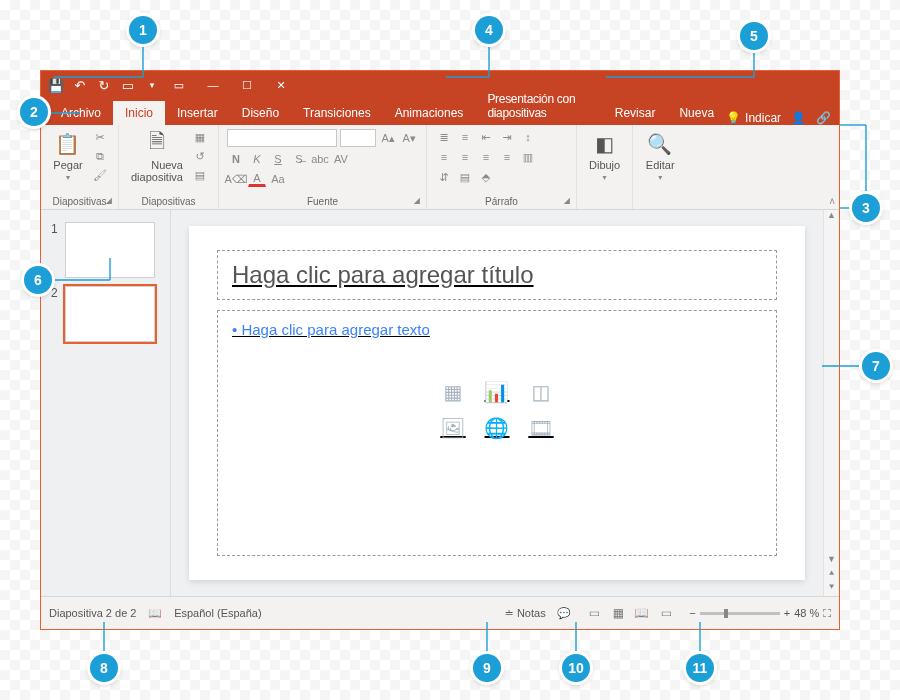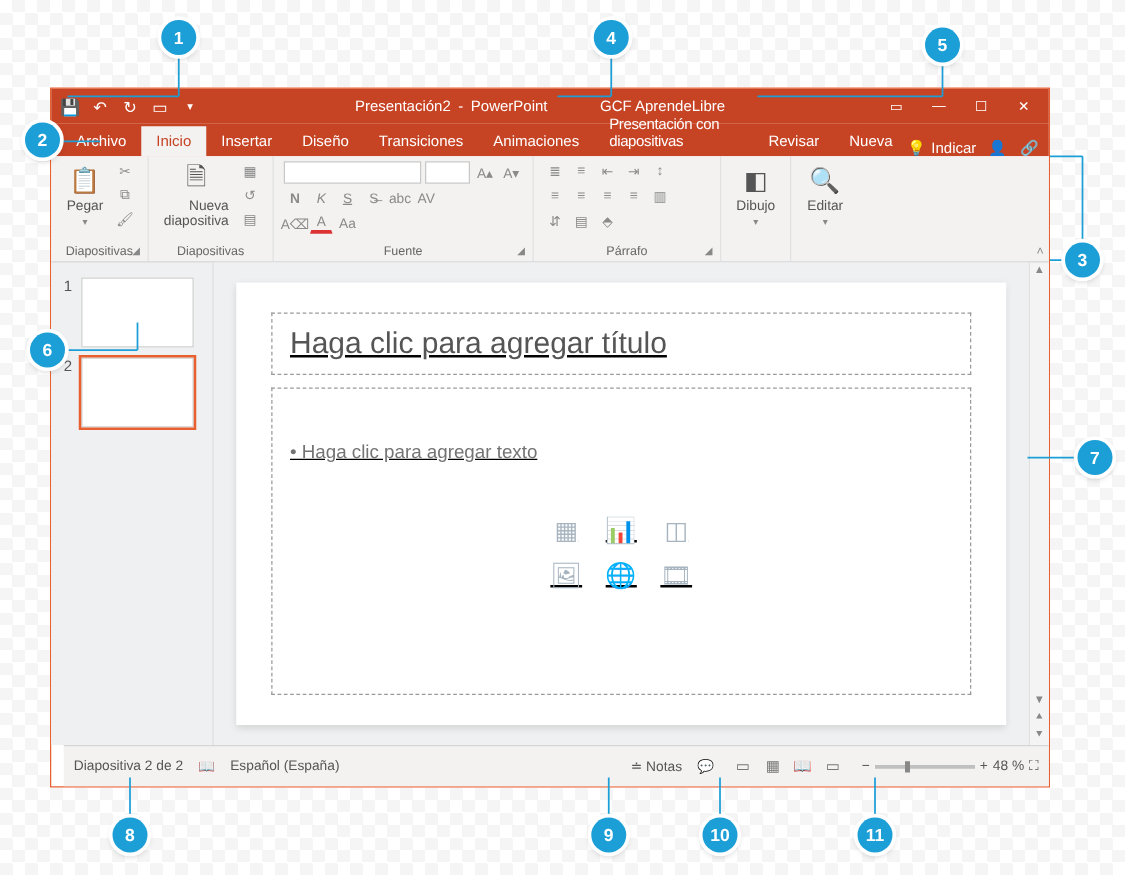--- a/index.html
+++ b/index.html
@@ -41,29 +41,29 @@
   .thumbs { width: 130px; background: #eef0f1; border-right: 1px solid #dcdcdc; padding: 8px 0 0 0; overflow: hidden; }
   .thumb-row { display: flex; gap: 4px; padding: 4px 10px; align-items: flex-start; }
   .thumb-num { width: 10px; font-size: 12px; color: #555; }
   .thumb { width: 90px; height: 56px; background: #fff; border: 1px solid #d0d0d0; }
   .thumb.selected { outline: 2px solid #e86030; }
   .slide-area { flex: 1; display: flex; position: relative; background: #eef0f1; text-decoration: underline; }
   .slide-canvas { margin: 16px 18px; flex: 1; background: #fff; box-shadow: 0 2px 6px rgba(0,0,0,0.12); padding: 24px 28px; display: flex; flex-direction: column; gap: 10px; }
   .placeholder { border: 1px dashed #9a9a9a; padding: 10px 14px; }
   .ph-title { font-size: 24px; color: #555; font-weight: 300; }
   .ph-body { flex: 1; display: flex; flex-direction: column; }
-  .ph-body-text { font-size: 15px; color: #737373; margin-top: 32px; }
+  .ph-body-text { font-size: 15px; color: #3b82f6; }
   .insert-icons { margin-top: 40px; align-self: center; display: grid; grid-template-columns: repeat(3, 36px); gap: 8px; }
   .ins-ico { width: 36px; height: 28px; display: flex; align-items: center; justify-content: center; font-size: 20px; color: #a8b5c0; }
   .vscroll { width: 16px; background: #f4f4f4; display: flex; flex-direction: column; border-left: 1px solid #e0e0e0; }
   .vscroll .track { flex: 1; position: relative; }
   .vscroll .btn { height: 14px; text-align: center; font-size: 9px; color: #888; }
 
   
-  .status { height: 22px; background: #f3f2f1; border-top: 1px solid #d6d6d6; display: flex; align-items: center; font-size: 11px; color: #555; padding: 16px 8px; gap: 12px; margin-left: 10px; }
+  .status { height: 22px; background: #f3f2f1; border-top: 1px solid #d6d6d6; display: flex; align-items: center; font-size: 11px; color: #555; padding: 16px 8px; gap: 12px; }
   .status .spacer { flex: 1; }
   .view-btns { display: flex; gap: 2px; }
   .view-btn { width: 22px; height: 16px; display: flex; align-items: center; justify-content: center; color: #777; font-size: 12px; }
   .zoom { display: flex; align-items: center; gap: 4px; }
   .zoom-track { width: 80px; height: 3px; background: #c0c0c0; position: relative; }
   .zoom-thumb { position: absolute; left: 30%; top: -3px; width: 4px; height: 9px; background: #888; }
 
   
   .callout { position: absolute; width: 28px; height: 28px; border-radius: 50%; background: #1C9FD7; color: #fff; display: flex; align-items: center; justify-content: center; font-size: 14px; font-weight: 600; box-shadow: 0 0 0 3px #fff, 0 2px 6px rgba(0,0,0,0.3); z-index: 50; }
   svg.leader { position: absolute; left: 0; top: 0; width: 900px; height: 700px; pointer-events: none; z-index: 40; }
@@ -75,27 +75,20 @@
 
 <div class="app">
 
   <div class="titlebar">
     <div class="qat">
       <div class="qat-btn">💾</div>
       <div class="qat-btn">↶</div>
       <div class="qat-btn">↻</div>
       <div class="qat-btn">▭</div>
       <div class="qat-btn" style="font-size:9px">▾</div>
-    </div>
-    <div class="titlebar-center">
-      <span>Presentación2</span>
-      <span>-</span>
-      <span>PowerPoint</span>
-      <span style="width:30px"></span>
-      <span>GCF AprendeLibre</span>
     </div>
     <div class="titlebar-right">
       <div class="win-btn">▭</div>
       <div class="win-btn">—</div>
       <div class="win-btn">☐</div>
       <div class="win-btn">✕</div>
     </div>
   </div>
 
   <div class="tabs">

